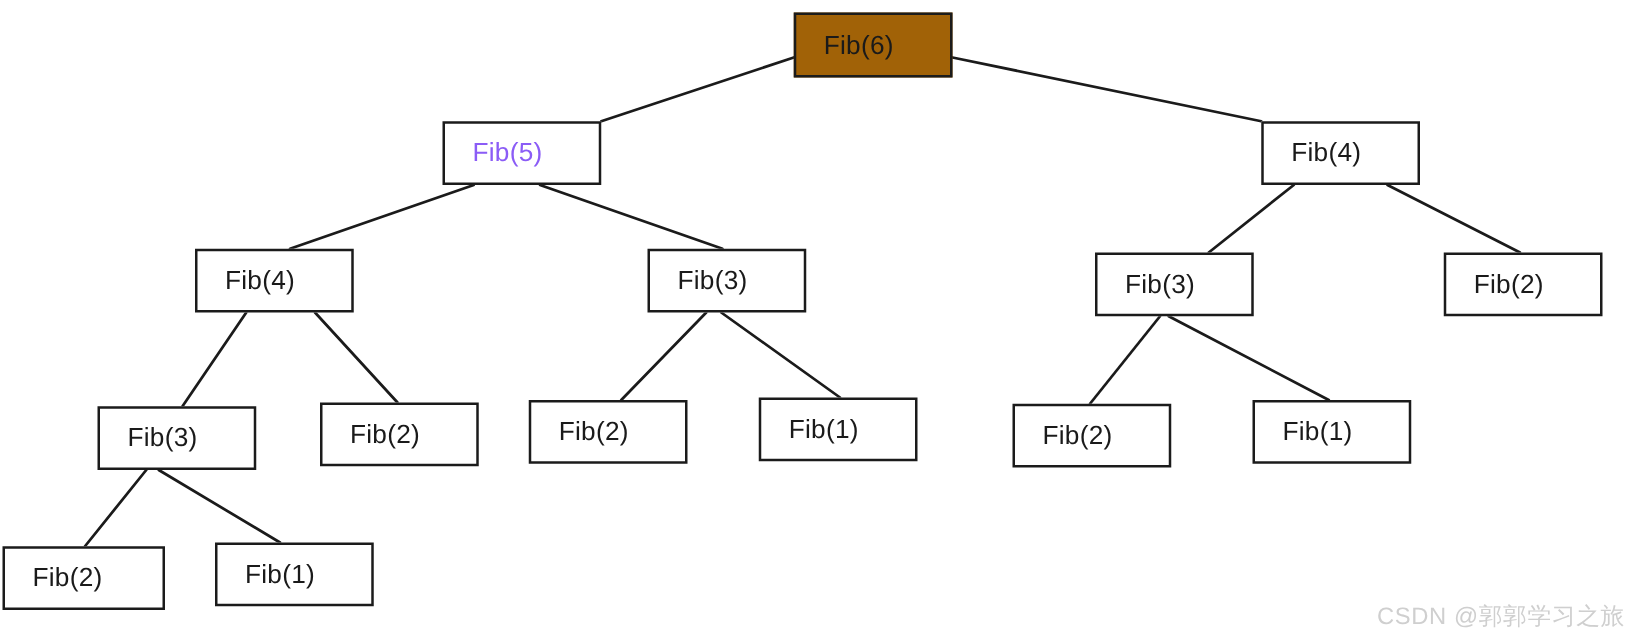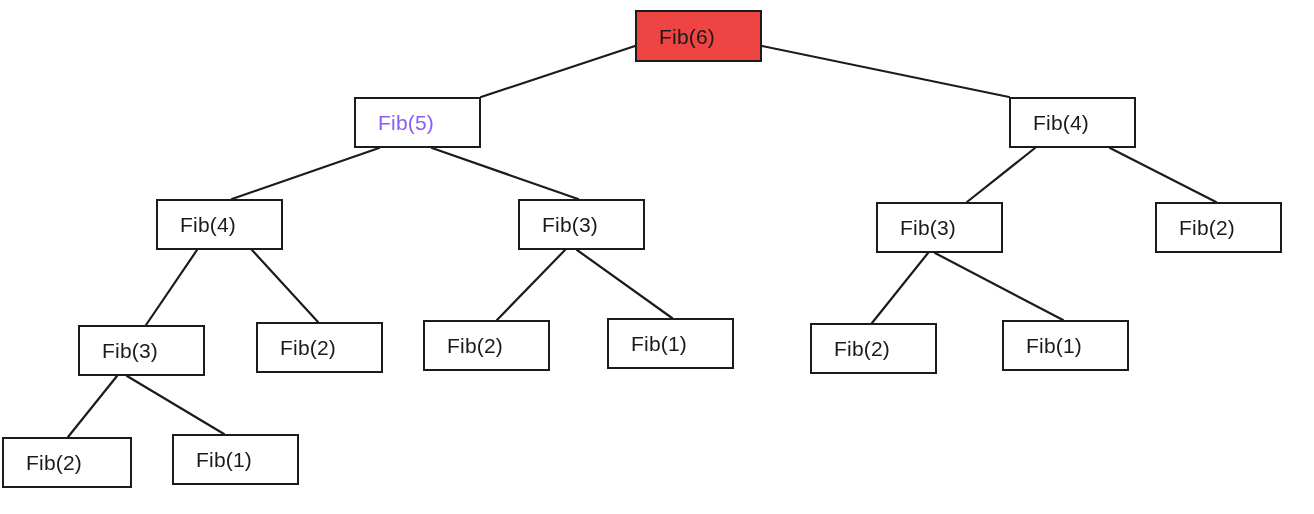--- a/index.html
+++ b/index.html
@@ -73,21 +73,21 @@
       <line x1="252" y1="250" x2="318" y2="322" stroke="#1b1b1b" stroke-width="2.2" stroke-linecap="round"></line>
       <line x1="565" y1="250" x2="497" y2="320" stroke="#1b1b1b" stroke-width="2.2" stroke-linecap="round"></line>
       <line x1="577" y1="250" x2="672" y2="318" stroke="#1b1b1b" stroke-width="2.2" stroke-linecap="round"></line>
       <line x1="928" y1="253" x2="872" y2="323" stroke="#1b1b1b" stroke-width="2.2" stroke-linecap="round"></line>
       <line x1="935" y1="253" x2="1063" y2="320" stroke="#1b1b1b" stroke-width="2.2" stroke-linecap="round"></line>
       <line x1="117" y1="376" x2="68" y2="437" stroke="#1b1b1b" stroke-width="2.2" stroke-linecap="round"></line>
       <line x1="127" y1="376" x2="224" y2="434" stroke="#1b1b1b" stroke-width="2.2" stroke-linecap="round"></line>
     </svg>
 
   <div id="node-layer">
-      <div class="node" style="left: 635px; top: 10px; width: 127px; height: 52px; border-color: rgb(27, 27, 27); background: #ef4444;">
+      <div class="node" style="left: 635px; top: 10px; width: 127px; height: 52px; border-color: rgb(27, 27, 27); background: #a16207;">
         <span class="node-label" style="color: rgb(26, 26, 26);">Fib(6)</span>
       </div>
       <div class="node" style="left: 354px; top: 97px; width: 127px; height: 51px; border-color: rgb(27, 27, 27); background: rgb(255, 255, 255);">
         <span class="node-label" style="color: #8b5cf6;">Fib(5)</span>
       </div>
       <div class="node" style="left: 1009px; top: 97px; width: 127px; height: 51px; border-color: rgb(27, 27, 27); background: rgb(255, 255, 255);">
         <span class="node-label" style="color: rgb(26, 26, 26);">Fib(4)</span>
       </div>
       <div class="node" style="left: 156px; top: 199px; width: 127px; height: 51px; border-color: rgb(27, 27, 27); background: rgb(255, 255, 255);">
         <span class="node-label" style="color: rgb(26, 26, 26);">Fib(4)</span>
@@ -120,14 +120,15 @@
         <span class="node-label" style="color: rgb(26, 26, 26);">Fib(1)</span>
       </div>
       <div class="node" style="left: 2px; top: 437px; width: 130px; height: 51px; border-color: rgb(27, 27, 27); background: rgb(255, 255, 255);">
         <span class="node-label" style="color: rgb(26, 26, 26);">Fib(2)</span>
       </div>
       <div class="node" style="left: 172px; top: 434px; width: 127px; height: 51px; border-color: rgb(27, 27, 27); background: rgb(255, 255, 255);">
         <span class="node-label" style="color: rgb(26, 26, 26);">Fib(1)</span>
       </div>
     </div>
 
+  <div id="watermark">CSDN @郭郭学习之旅</div>
 
 </div>
 
 </body></html>

